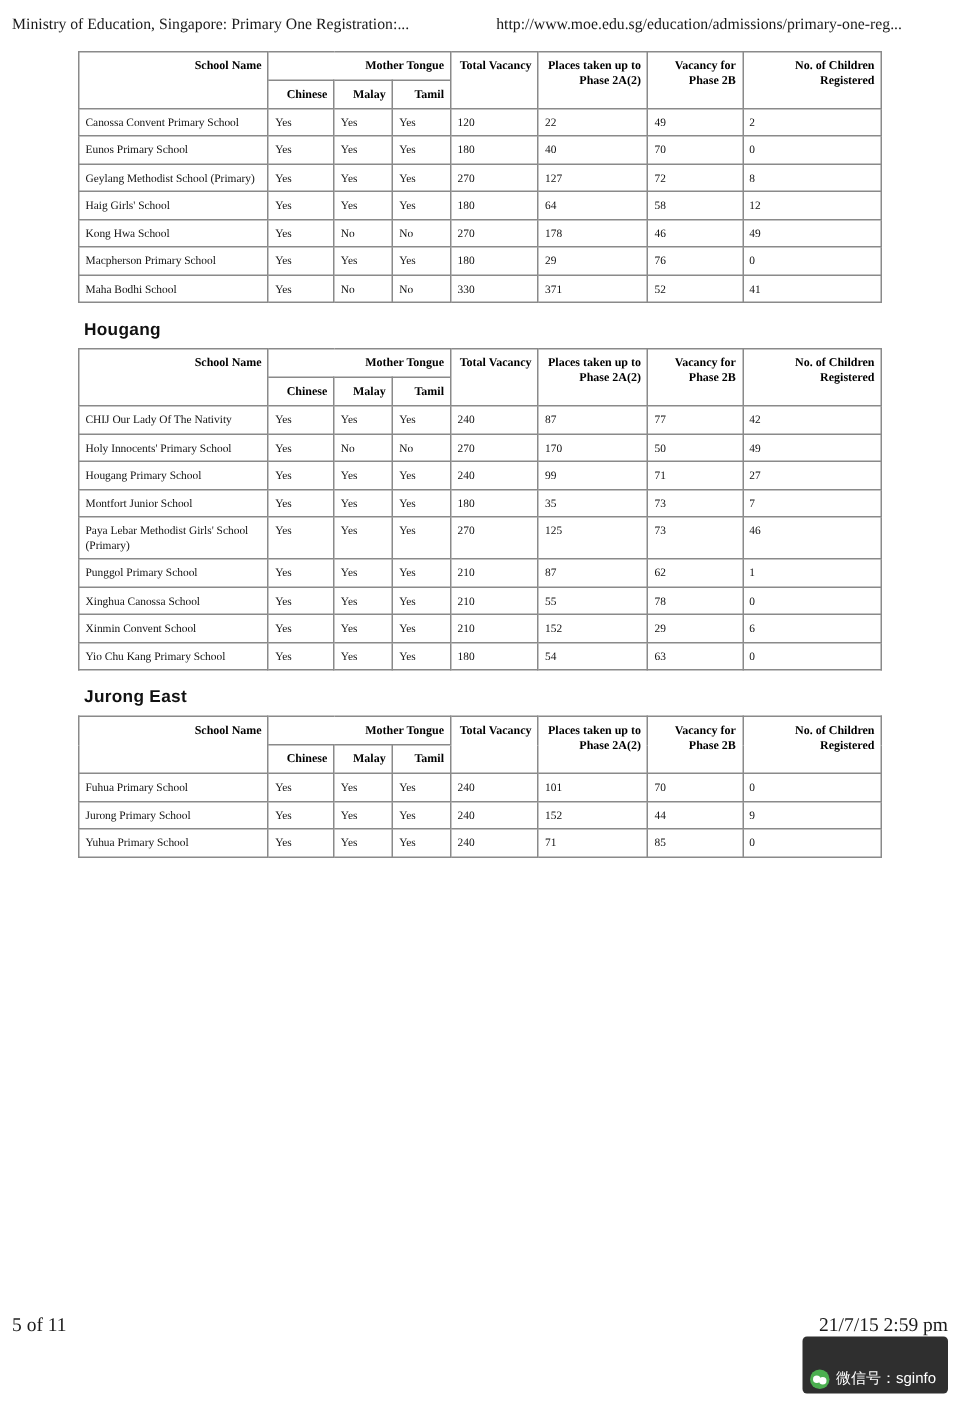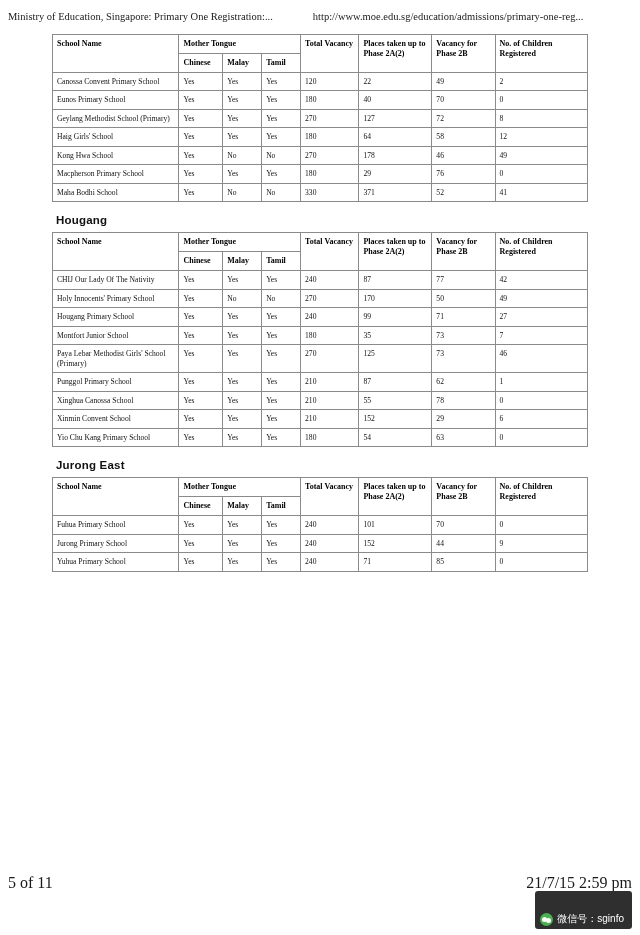--- a/index.html
+++ b/index.html
@@ -35,21 +35,21 @@
     padding: 6px 8px 0 8px;
     box-sizing: border-box;
   }
   .header .doc-title {
     white-space: nowrap;
     overflow: hidden;
     text-overflow: ellipsis;
     max-width: 320px;
   }
   .header .doc-url {
-    margin-left: 40px;
+    margin-left: 58px;
     white-space: nowrap;
     overflow: hidden;
     text-overflow: ellipsis;
     max-width: 290px;
   }
   .content {
     position: absolute;
     top: 34px;
     left: 0;
     right: 0;
@@ -80,20 +80,21 @@
     padding: 4px 4px 4px 4px;
     font-weight: normal;
     text-align: left;
     line-height: 1.25;
   }
   table.data th {
     font-family: "Liberation Serif", serif;
     font-weight: bold;
     font-size: 8px;
     color: #000;
+    text-align: right;
   }
   table.data td {
     font-family: "Liberation Serif", serif;
     font-size: 7.6px;
     color: #111;
   }
   .th-nopad-bottom {
     border-bottom: none !important;
   }
   .mt-sub {
@@ -107,21 +108,21 @@
     left: 0;
     right: 0;
     bottom: 42px;
     height: 20px;
     padding: 0 8px;
     box-sizing: border-box;
     display: flex;
     justify-content: space-between;
     align-items: center;
     font-family: "Liberation Serif", serif;
-    font-size: 16px;
+    font-size: 13px;
     color: #1a1a1a;
   }
   .watermark {
     position: absolute;
     right: 8px;
     bottom: 6px;
     display: flex;
     align-items: center;
     gap: 4px;
     background: #2f2f2f;

